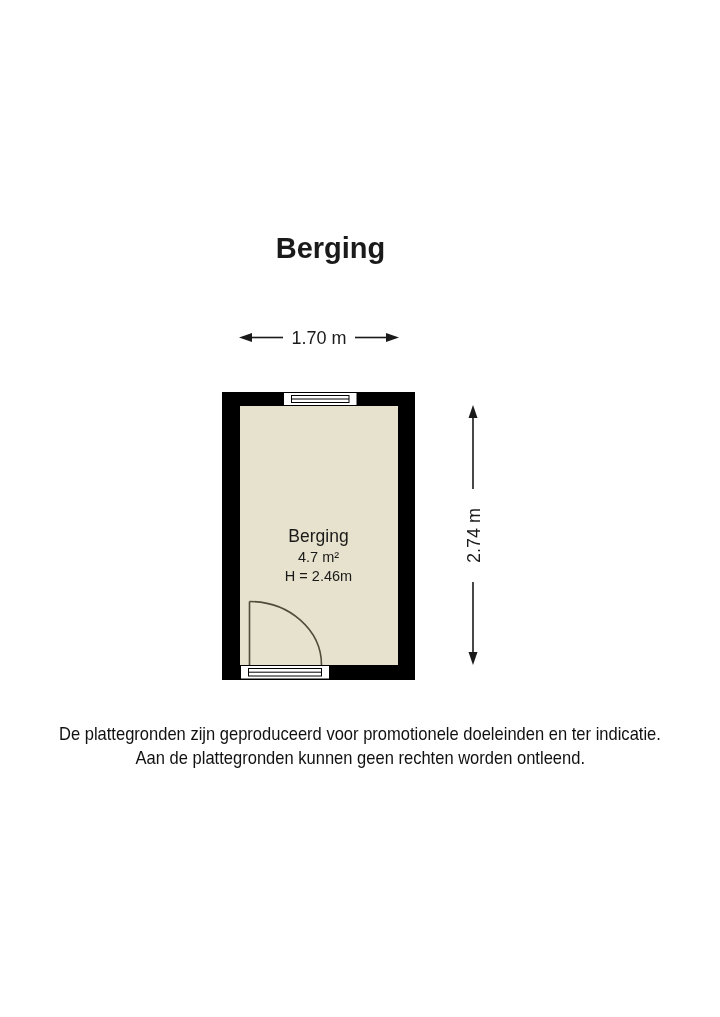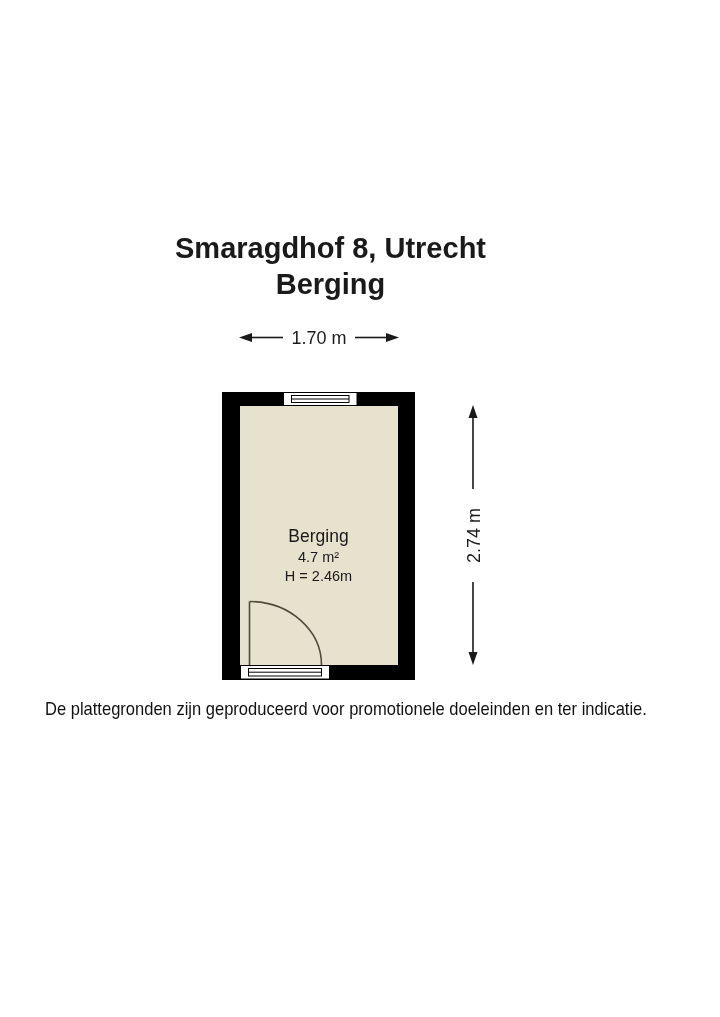--- a/index.html
+++ b/index.html
@@ -44,42 +44,41 @@
     font-size: 17.5px;
     fill: #1a1a1a;
   }
   .svg-room-sub {
     font-family: "Liberation Sans", sans-serif;
     font-size: 14.5px;
     fill: #1a1a1a;
   }
   .footer {
     position: absolute;
-    top: 697px;
+    top: 722px;
     left: 0;
-    width: 608px;
+    width: 720px;
     text-align: center;
     font-size: 19px;
     line-height: 24px;
     color: #111111;
   }
   .footer .cond {
     display: inline-block;
     transform: scaleX(0.87);
     transform-origin: 50% 50%;
     white-space: nowrap;
   }
 </style>
 </head>
 <body>
 
 <div class="page">
 
   <div class="plan-title">
-    <div>Smaragdhof 8, Utrecht</div>
     <div>Berging</div>
   </div>
 
   <svg class="floorplan-svg" viewBox="0 0 720 1017">
 
     <g>
       <polygon points="239,337.5 252,333 252,342" fill="#1a1a1a"></polygon>
       <polygon points="399,337.5 386,333 386,342" fill="#1a1a1a"></polygon>
       <line x1="251" y1="337.5" x2="283" y2="337.5" stroke="#1a1a1a" stroke-width="1.6"></line>
       <line x1="355" y1="337.5" x2="387" y2="337.5" stroke="#1a1a1a" stroke-width="1.6"></line>
@@ -117,15 +116,16 @@
 
     <g>
       <text class="svg-room-name" x="318.5" y="542" text-anchor="middle">Berging</text>
       <text class="svg-room-sub" x="318.5" y="561.5" text-anchor="middle">4.7 m²</text>
       <text class="svg-room-sub" x="318.5" y="580.5" text-anchor="middle">H = 2.46m</text>
     </g>
   </svg>
 
   <div class="footer">
     <div><span class="cond">De plattegronden zijn geproduceerd voor promotionele doeleinden en ter indicatie.</span></div>
+    <div><span class="cond">Aan de plattegronden kunnen geen rechten worden ontleend.</span></div>
   </div>
 
 </div>
 
 </body></html>

